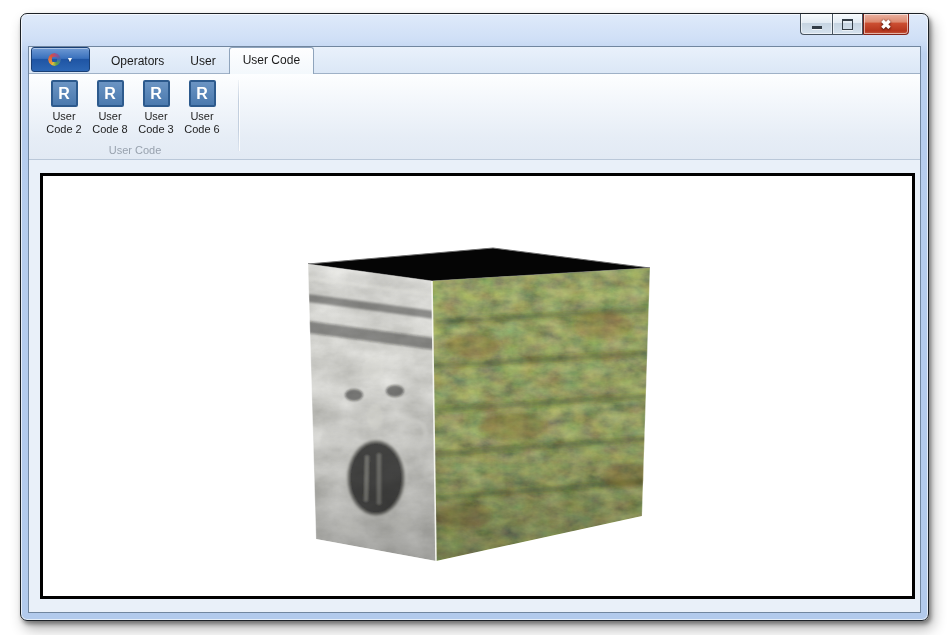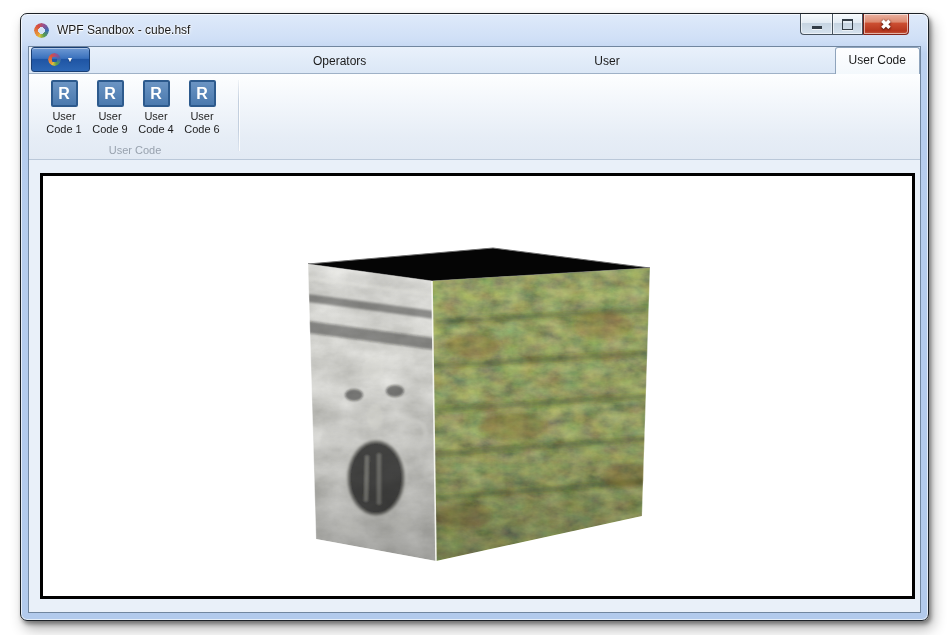--- a/index.html
+++ b/index.html
@@ -55,21 +55,21 @@
   
   .client{
     position:absolute;left:7px;top:32px;right:7px;bottom:7px;
     border:1px solid #71869f;background:#e9f0f9;
     display:flex;flex-direction:column;overflow:hidden;
   }
   
   .tabstrip{
     height:26px;flex:0 0 auto;display:flex;align-items:flex-end;
     background:linear-gradient(180deg,#e9f1fb,#dbe7f6);
-    border-bottom:1px solid #9fb1c7;padding-left:2px;position:relative;justify-content:space-between;
+    border-bottom:1px solid #9fb1c7;padding-left:2px;position:relative;
   }
   .app-button{
     width:57px;height:23px;margin:0 8px 1px 0;border:1px solid #1a4076;border-radius:3px;
     background:linear-gradient(180deg,#6f9ad4 0%,#3a71bd 45%,#1f55a4 50%,#2c66b4 100%);
     display:flex;align-items:center;justify-content:center;gap:6px;
     box-shadow:inset 0 1px 0 rgba(255,255,255,.45);
   }
   .app-button .app-icon{width:13px;height:13px;}
   .dd-arrow{font-size:7px;color:#f2f6fb;line-height:1;text-shadow:0 1px 1px rgba(0,0,0,.4);}
   .tab{
@@ -117,24 +117,20 @@
     position:absolute;left:11px;top:13px;width:869px;height:420px;
     border:3px solid #000;background:#ffffff;
   }
   .viewport svg{display:block;}
 </style>
 </head>
 <body>
 
 <div class="window">
 
-  <div class="titlebar">
-    <span class="app-icon"></span>
-    <span class="title-text">WPF Sandbox - cube.hsf</span>
-  </div>
 
   <div class="win-controls">
     <div class="cap-btn cap-min">
       <span class="glyph-min"></span>
     </div>
     <div class="cap-btn cap-max">
       <span class="glyph-max"></span>
     </div>
     <div class="cap-btn cap-close">
       <span class="glyph-close">✖</span>
@@ -151,29 +147,29 @@
       <div class="tab">Operators</div>
       <div class="tab">User</div>
       <div class="tab active">User Code</div>
     </div>
 
     <div class="ribbon">
       <div class="ribbon-group">
         <div class="btn-row">
           <div class="rbtn">
             <span class="ricon">R</span>
-            <span class="rlabel"><span>User</span><br><span>Code 1</span></span>
-          </div>
-          <div class="rbtn">
-            <span class="ricon">R</span>
-            <span class="rlabel"><span>User</span><br><span>Code 9</span></span>
-          </div>
-          <div class="rbtn">
-            <span class="ricon">R</span>
-            <span class="rlabel"><span>User</span><br><span>Code 4</span></span>
+            <span class="rlabel"><span>User</span><br><span>Code 2</span></span>
+          </div>
+          <div class="rbtn">
+            <span class="ricon">R</span>
+            <span class="rlabel"><span>User</span><br><span>Code 8</span></span>
+          </div>
+          <div class="rbtn">
+            <span class="ricon">R</span>
+            <span class="rlabel"><span>User</span><br><span>Code 3</span></span>
           </div>
           <div class="rbtn">
             <span class="ricon">R</span>
             <span class="rlabel"><span>User</span><br><span>Code 6</span></span>
           </div>
         </div>
         <div class="group-label">User Code</div>
       </div>
     </div>
 

